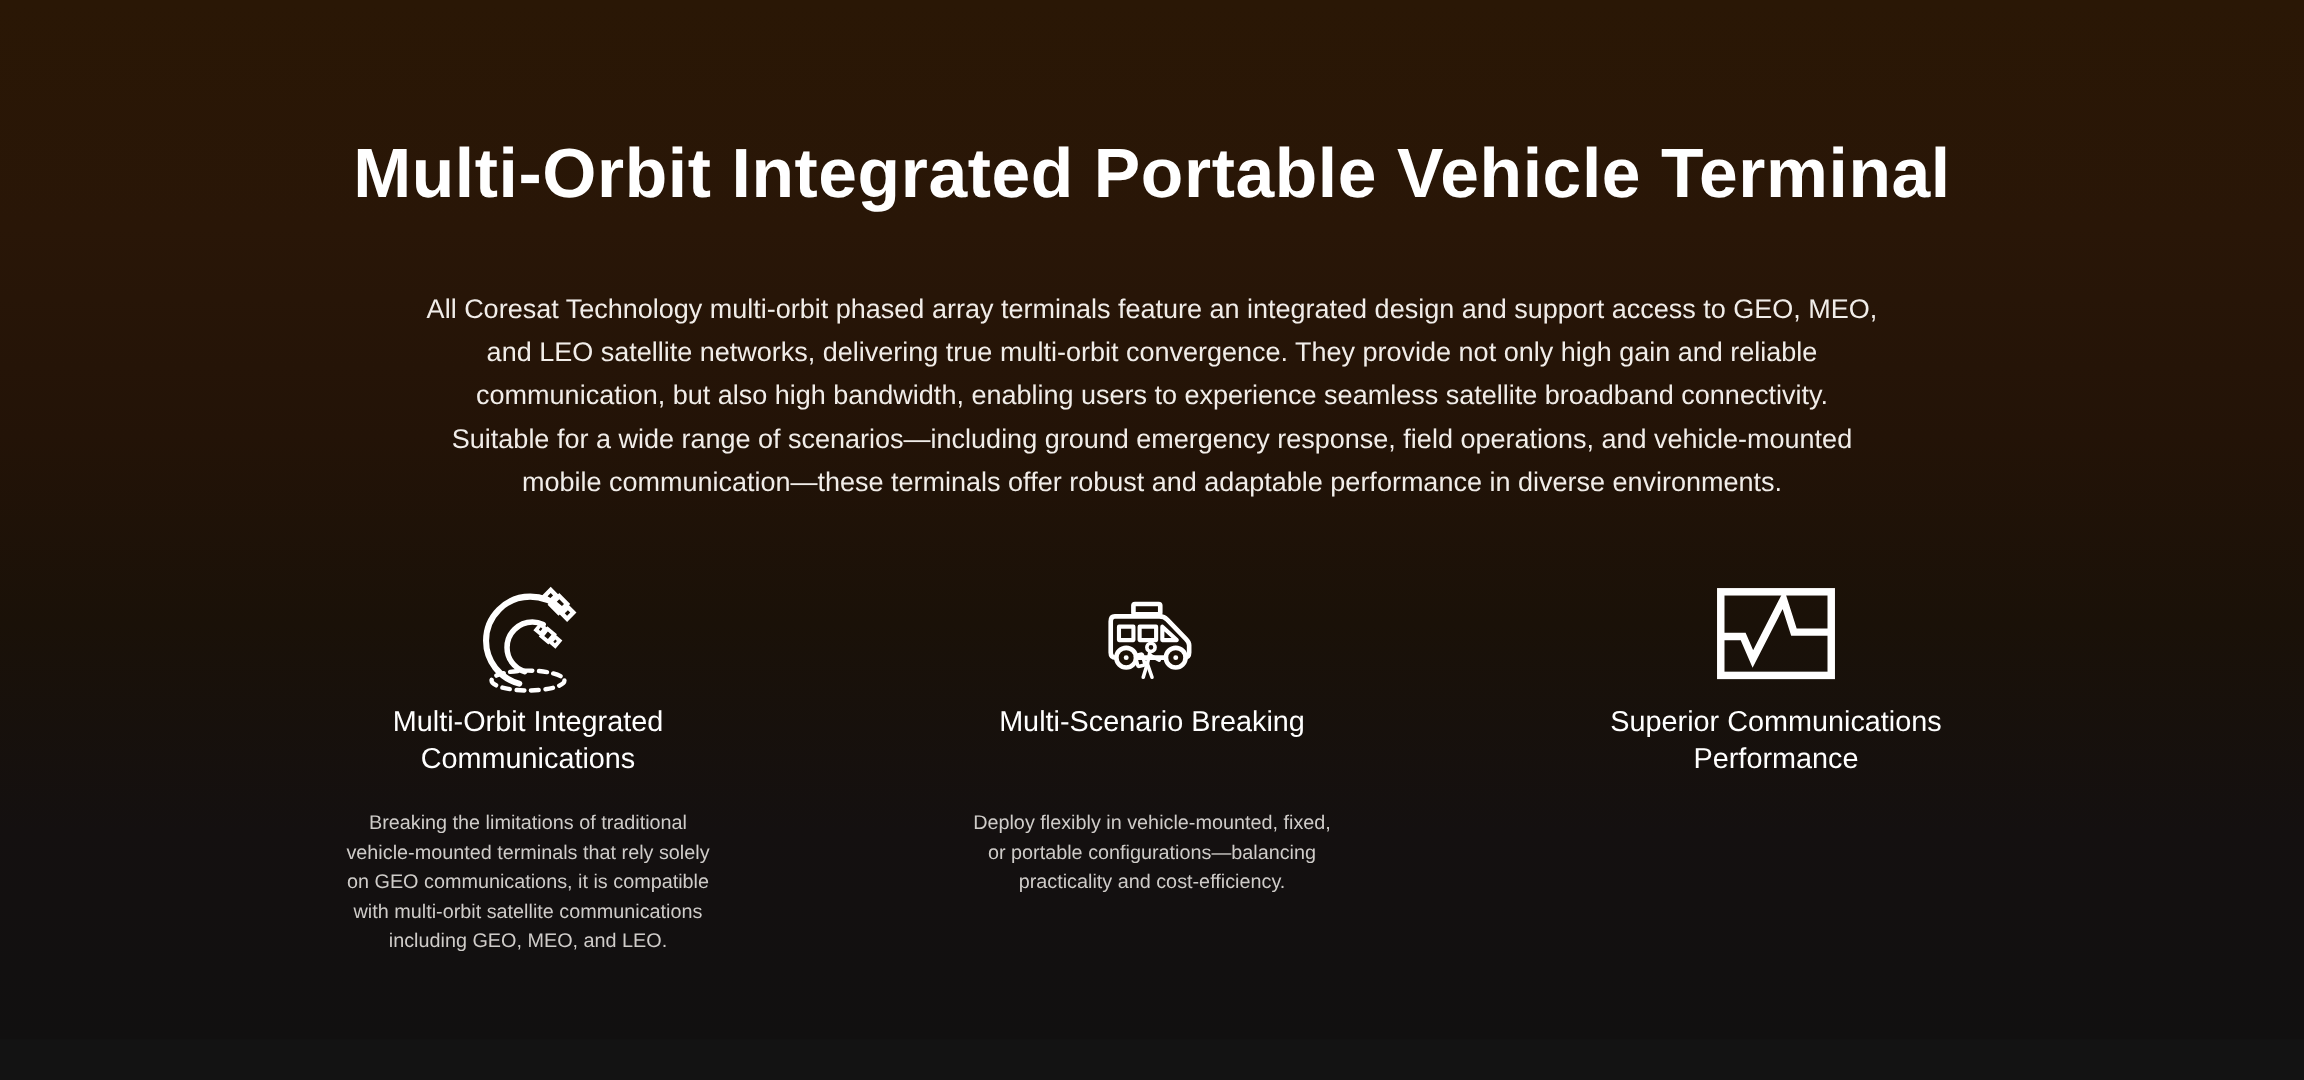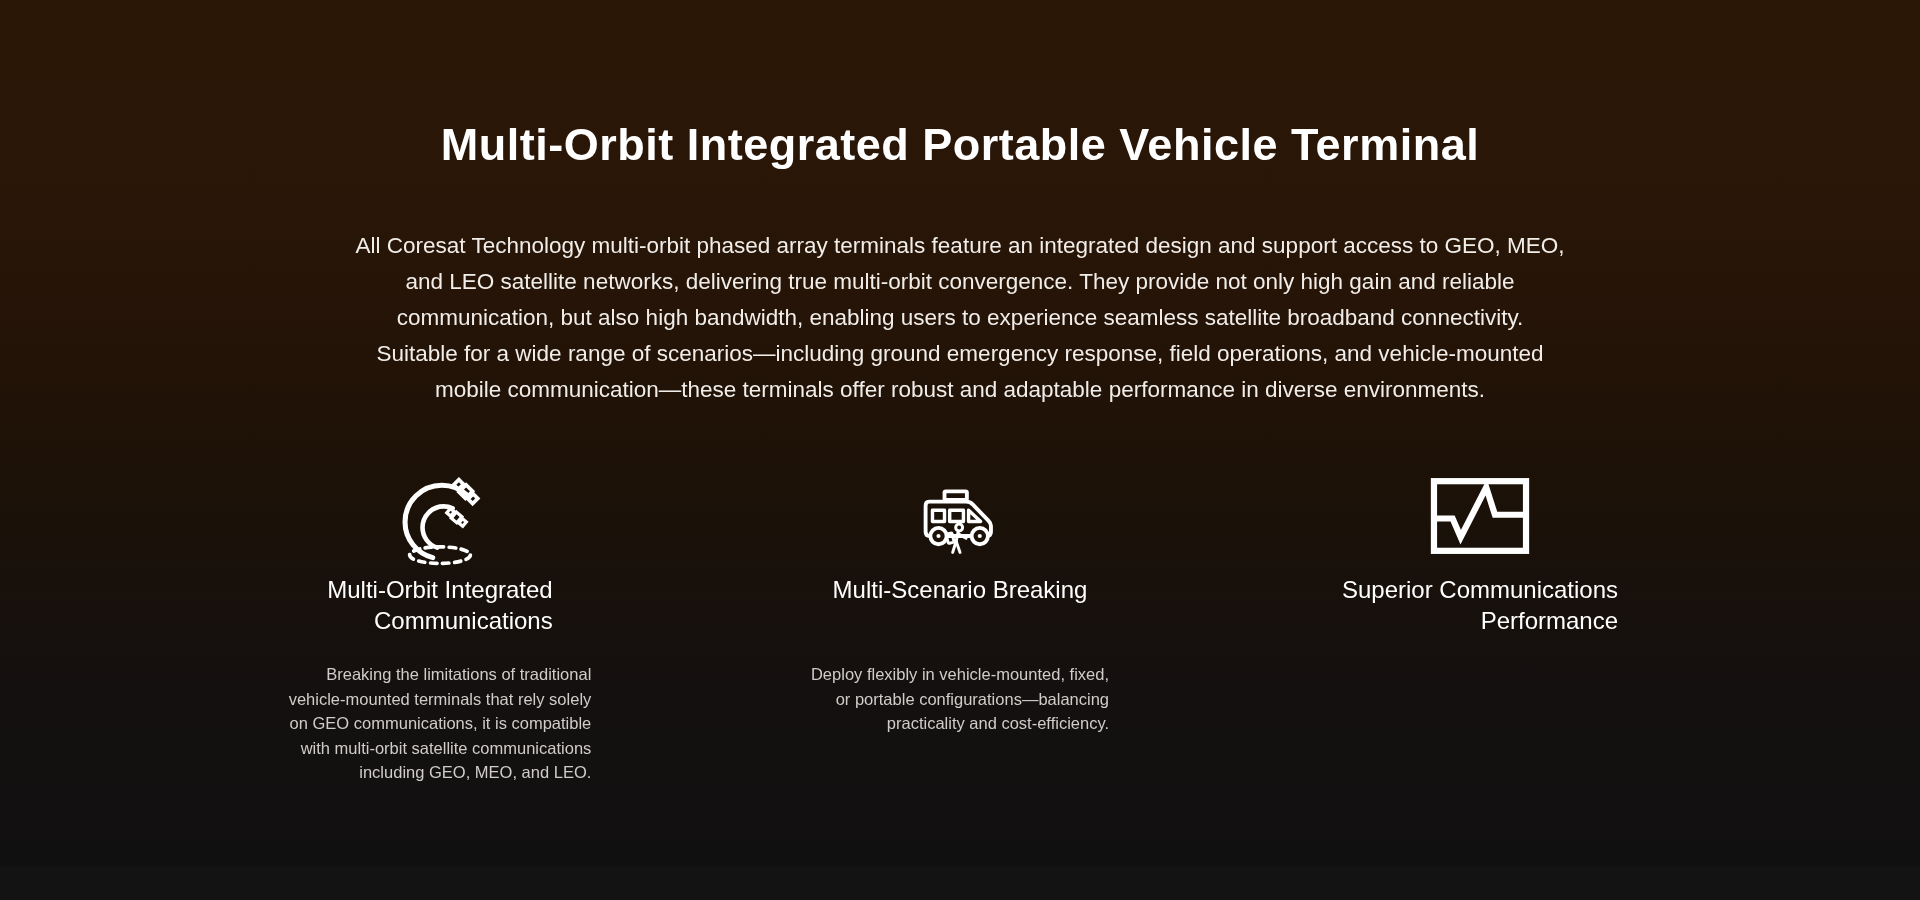--- a/index.html
+++ b/index.html
@@ -11,46 +11,46 @@
   .hero {
     width: 1920px;
     height: 866px;
     background: linear-gradient(180deg,
       #2a1705 0%, #291607 22%, #231307 42%,
       #1a1108 60%, #141010 80%, #111010 100%);
     padding-top: 110px;
   }
   .hero-title {
     color: #ffffff;
-    font-size: 45px;
+    font-size: 58px;
     font-weight: 700;
     line-height: 70px;
     text-align: center;
     letter-spacing: 0.5px;
   }
   .hero-intro {
-    margin: 48px auto 0 auto;
+    margin: 60px auto 0 auto;
     width: 1460px;
     color: #f1ede9;
     font-size: 22.5px;
     line-height: 36px;
     text-align: center;
     white-space: pre-line;
   }
   .features {
     margin: 68px auto 0 auto;
     width: 1560px;
     display: flex;
   }
   .feature {
     flex: 1 1 0;
     display: flex;
     flex-direction: column;
     align-items: center;
-    text-align: right;
+    text-align: center;
   }
   .icon-box {
     height: 98px;
     display: flex;
     align-items: flex-start;
     justify-content: center;
   }
   .icon-box svg { display: block; }
   .icon-nudge { margin-top: 5px; }
   .feature-title {

